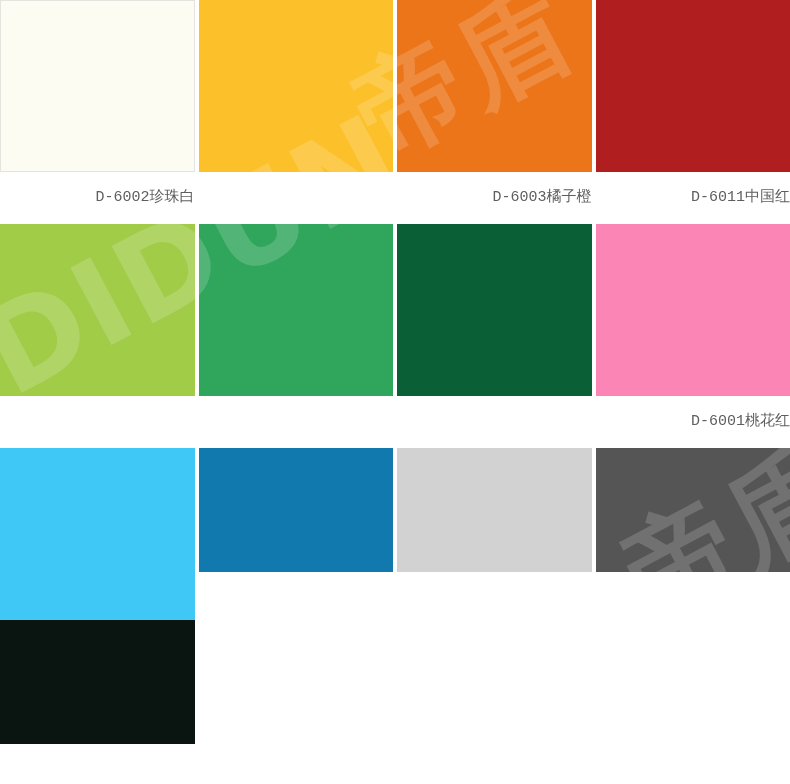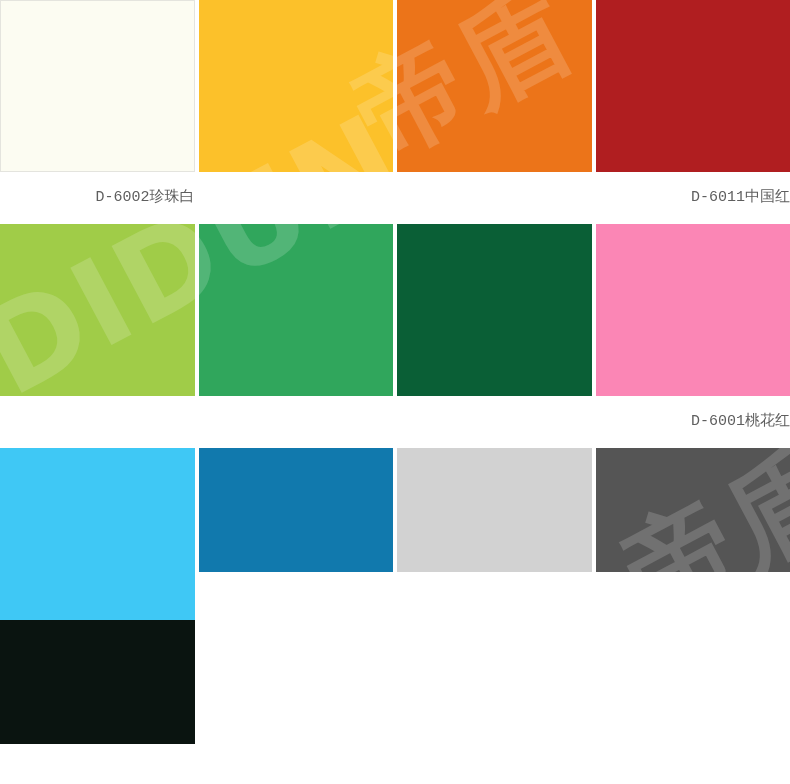--- a/index.html
+++ b/index.html
@@ -92,20 +92,21 @@
 
     <div class="swatch-cell">
       <div class="swatch-chip has-outline" style="background-color: rgb(252, 252, 242);"></div>
       <div class="swatch-label">D-6002珍珠白</div>
     </div>
     <div class="swatch-cell">
       <div class="swatch-chip" style="background-color: rgb(252, 193, 42);"></div>
     </div>
     <div class="swatch-cell">
       <div class="swatch-chip" style="background-color: rgb(236, 116, 25);"></div>
+      <div class="swatch-label">D-6003橘子橙</div>
     </div>
 
     <div class="swatch-cell">
       <div class="swatch-chip" style="background-color: rgb(176, 30, 32);"></div>
       <div class="swatch-label">D-6011中国红</div>
     </div>
     <div class="swatch-cell">
       <div class="swatch-chip" style="background-color: rgb(160, 204, 72);"></div>
     </div>
     <div class="swatch-cell">

